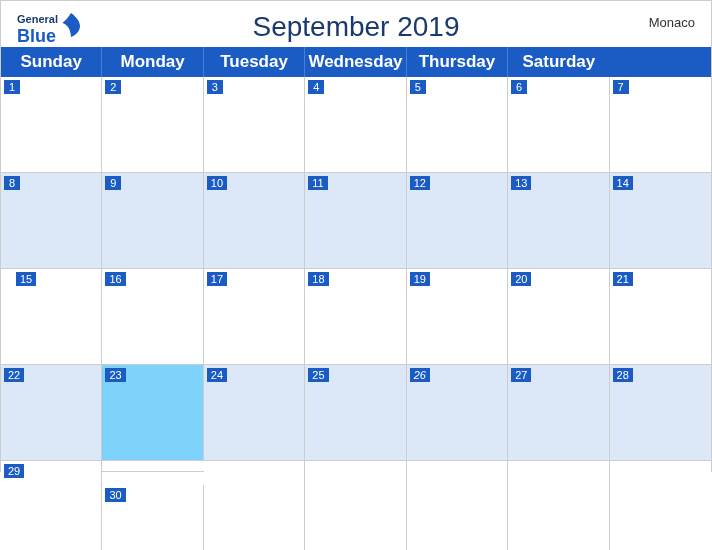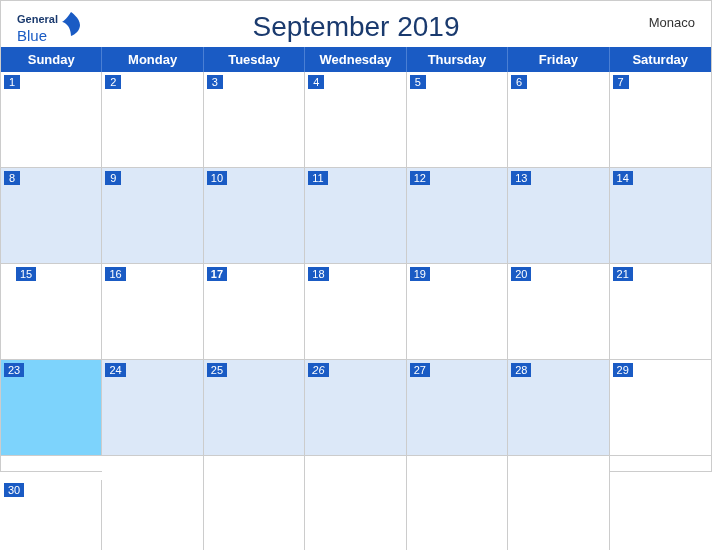--- a/index.html
+++ b/index.html
@@ -33,23 +33,23 @@
       flex-direction: column;
       align-items: flex-start;
     }
     .logo-general {
       font-size: 11px;
       color: #1a3a6e;
       font-weight: bold;
       line-height: 1.1;
     }
     .logo-blue {
-      font-size: 15px;
+      font-size: 18px;
       color: #1a5bc4;
-      font-weight: normal;
+      font-weight: bold;
       line-height: 1.1;
     }
     .title {
       font-size: 28px;
       color: #1a3a6e;
       font-weight: normal;
       text-align: center;
     }
     .country-label {
       position: absolute;
@@ -60,21 +60,21 @@
     }
     .day-headers {
       display: grid;
       grid-template-columns: repeat(7, 1fr);
       background: #1a5bc4;
     }
     .day-header {
       color: #fff;
       text-align: center;
       padding: 5px 0;
-      font-size: 13px;
+      font-size: 17px;
       font-weight: bold;
       border-right: 1px solid #4a7fd4;
     }
     .day-header:last-child {
       border-right: none;
     }
     .calendar-grid {
       display: grid;
       grid-template-columns: repeat(7, 1fr);
       grid-template-rows: repeat(5, 1fr);
@@ -119,46 +119,46 @@
     <h1 class="title">September 2019</h1>
     <span class="country-label">Monaco</span>
   </div>
 
   <div class="day-headers">
   <div class="day-header">Sunday</div>
       <div class="day-header">Monday</div>
       <div class="day-header">Tuesday</div>
       <div class="day-header">Wednesday</div>
       <div class="day-header">Thursday</div>
-      <div class="day-header">Friday</div>
       <div class="day-header">Saturday</div>
     </div>
 
   <div class="calendar-grid">
   <div class="day-cell" style="background: rgb(255, 255, 255);"><span class="day-num">1</span></div>
       <div class="day-cell" style="background: rgb(255, 255, 255);"><span class="day-num">2</span></div>
       <div class="day-cell" style="background: rgb(255, 255, 255);"><span class="day-num">3</span></div>
       <div class="day-cell" style="background: rgb(255, 255, 255);"><span class="day-num">4</span></div>
       <div class="day-cell" style="background: rgb(255, 255, 255);"><span class="day-num">5</span></div>
       <div class="day-cell" style="background: rgb(255, 255, 255);"><span class="day-num">6</span></div>
       <div class="day-cell" style="background: rgb(255, 255, 255);"><span class="day-num">7</span></div>
       <div class="day-cell" style="background: rgb(220, 232, 248);"><span class="day-num">8</span></div>
       <div class="day-cell" style="background: rgb(220, 232, 248);"><span class="day-num">9</span></div>
       <div class="day-cell" style="background: rgb(220, 232, 248);"><span class="day-num">10</span></div>
       <div class="day-cell" style="background: rgb(220, 232, 248);"><span class="day-num">11</span></div>
       <div class="day-cell" style="background: rgb(220, 232, 248);"><span class="day-num">12</span></div>
       <div class="day-cell" style="background: rgb(220, 232, 248);"><span class="day-num">13</span></div>
       <div class="day-cell" style="background: rgb(220, 232, 248);"><span class="day-num">14</span></div>
       <div class="day-cell" style="background: rgb(255, 255, 255); padding-left: 12px;"><span class="day-num">15</span></div>
       <div class="day-cell" style="background: rgb(255, 255, 255);"><span class="day-num">16</span></div>
-      <div class="day-cell" style="background: rgb(255, 255, 255); font-weight: bold;"><span class="day-num">17</span></div>
+      <div class="day-cell" style="background: rgb(255, 255, 255);"><span class="day-num">17</span></div>
       <div class="day-cell" style="background: rgb(255, 255, 255);"><span class="day-num">18</span></div>
       <div class="day-cell" style="background: rgb(255, 255, 255);"><span class="day-num">19</span></div>
       <div class="day-cell" style="background: rgb(255, 255, 255);"><span class="day-num">20</span></div>
       <div class="day-cell" style="background: rgb(255, 255, 255);"><span class="day-num">21</span></div>
+      <div class="day-cell" style="background: rgb(220, 232, 248);"><span class="day-num">22</span></div>
       <div class="day-cell" style="background: #7dd3fc;"><span class="day-num">23</span></div>
       <div class="day-cell" style="background: rgb(220, 232, 248);"><span class="day-num">24</span></div>
       <div class="day-cell" style="background: rgb(220, 232, 248);"><span class="day-num">25</span></div>
       <div class="day-cell" style="background: rgb(220, 232, 248); font-style: italic;"><span class="day-num">26</span></div>
       <div class="day-cell" style="background: rgb(220, 232, 248);"><span class="day-num">27</span></div>
       <div class="day-cell" style="background: rgb(220, 232, 248);"><span class="day-num">28</span></div>
       <div class="day-cell" style="background: rgb(255, 255, 255);"><span class="day-num">29</span></div>
       <div class="day-cell" style="background: rgb(255, 255, 255); margin-top: 24px;"><span class="day-num">30</span></div>
       <div class="day-cell empty" style="background: rgb(255, 255, 255);"></div>
       <div class="day-cell empty" style="background: rgb(255, 255, 255);"></div>

